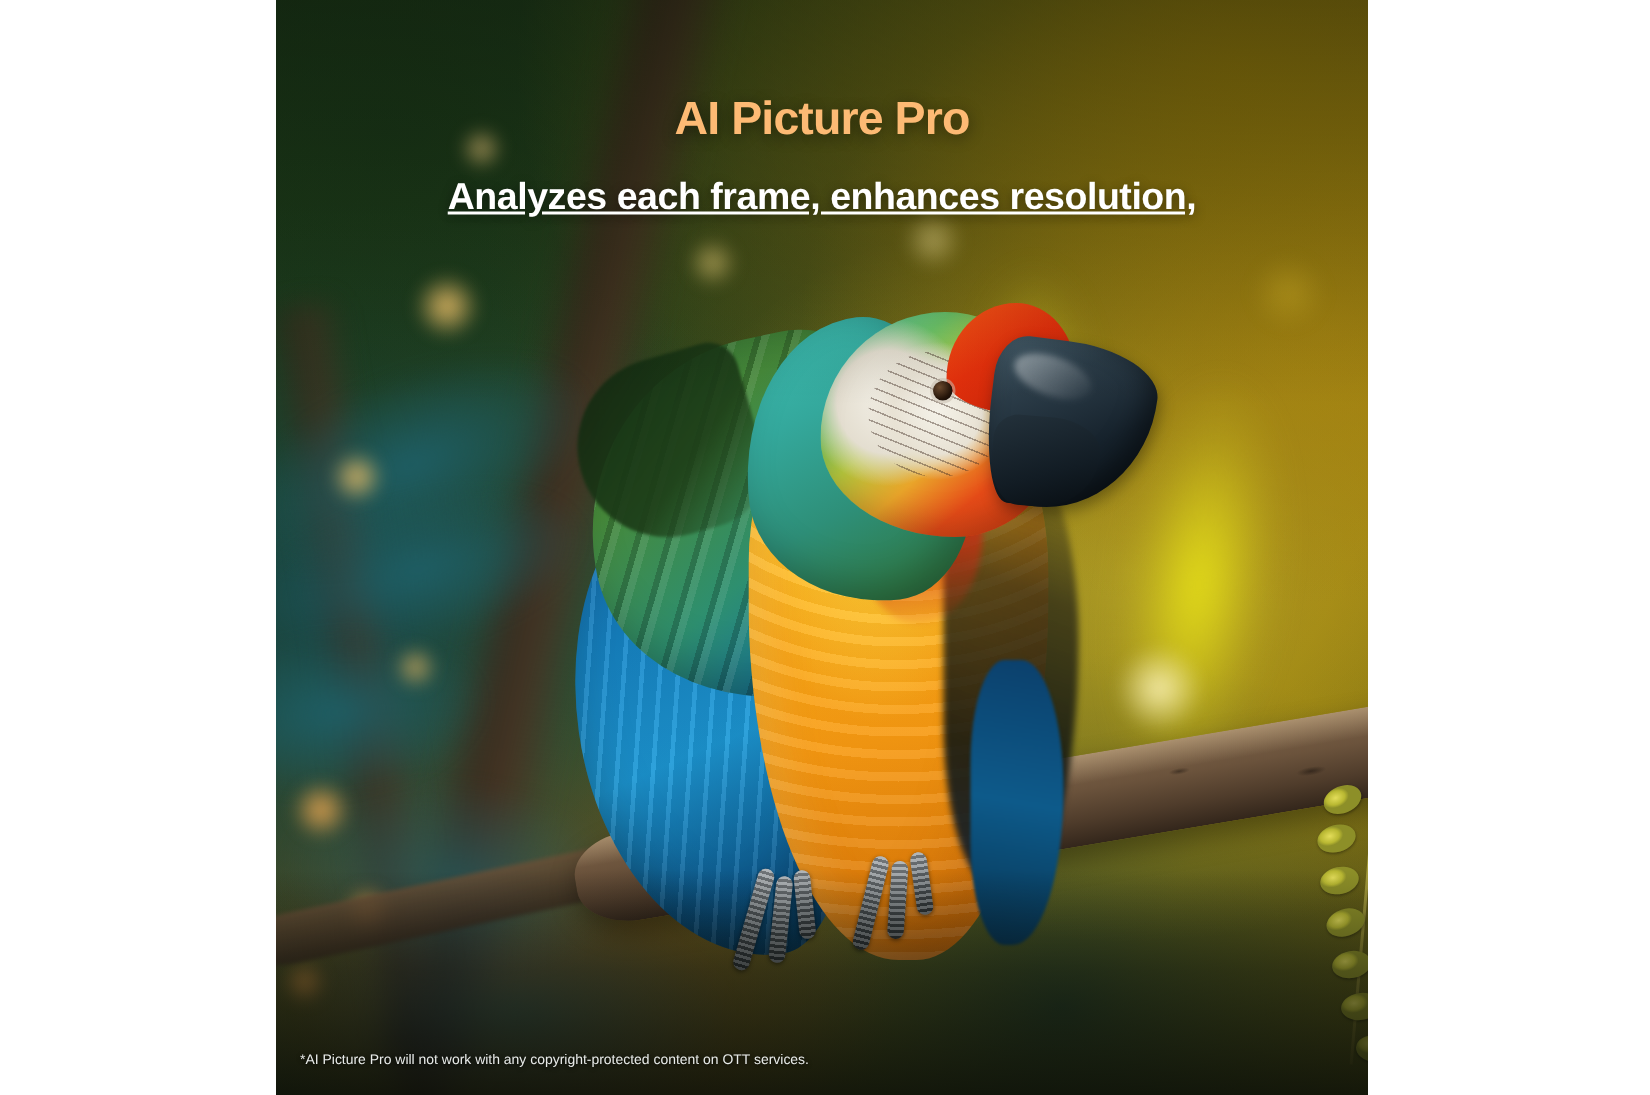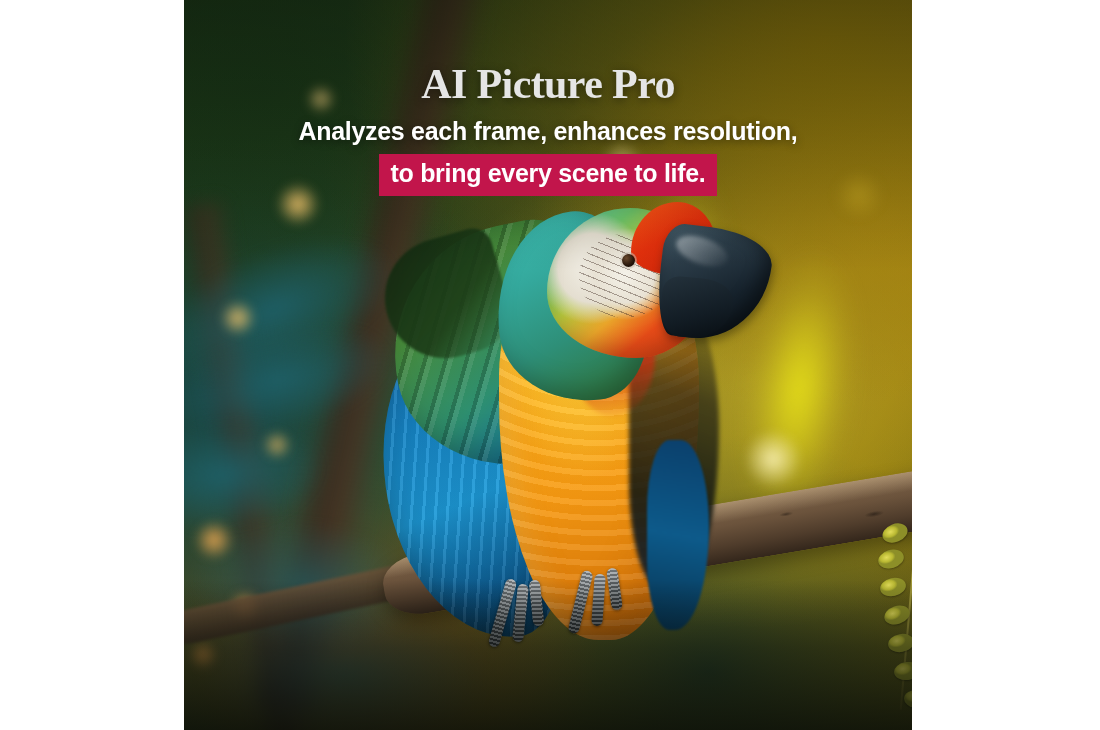--- a/index.html
+++ b/index.html
@@ -266,26 +266,26 @@
     position:absolute; left:0; right:0; top:0; height:270px;
     background:linear-gradient(180deg, rgba(8,14,6,.42) 0%, rgba(8,14,6,.18) 55%, rgba(8,14,6,0) 100%);
   }
 
   
   .copy{
     position:absolute; left:0; right:0; top:62px; text-align:center;
     z-index:40; pointer-events:none;
   }
   .headline{
-    font-size:42px; font-weight:700; letter-spacing:-.6px; color:#e5e5e5;
-    line-height:1.08; text-shadow:0 2px 10px rgba(0,0,0,.45);font-family:Liberation Serif, serif;
+    font-size:31px; font-weight:700; letter-spacing:-.6px; color:#fdba74;
+    line-height:1.08; text-shadow:0 2px 10px rgba(0,0,0,.45);
   }
   .sub{
-    margin-top:8px; font-size:25px; font-weight:700; color:#ffffff;
-    line-height:1.35; letter-spacing:-.3px; text-shadow:0 2px 8px rgba(0,0,0,.45);
+    margin-top:20px; font-size:25px; font-weight:700; color:#ffffff;
+    line-height:1.35; letter-spacing:-.3px; text-shadow:0 2px 8px rgba(0,0,0,.45);text-decoration:underline;
   }
   .sub-line{ display:block; }
   .highlight{
     display:inline-block; margin-top:5px;
     background:#c2154b; color:#ffffff;
     padding:3px 11px 5px 11px;
     font-size:25px; font-weight:700; letter-spacing:-.3px;
     text-shadow:none;
   }
 
@@ -389,21 +389,21 @@
       </div>
     </div>
 
     <div class="vignette-top"></div>
     <div class="vignette"></div>
 
     <div class="copy">
       <h1 class="headline">AI Picture Pro</h1>
       <div class="sub">
         <span class="sub-line">Analyzes each frame, enhances resolution,</span>
-        <span class="highlight">to bring every scene to life.</span>
       </div>
     </div>
 
     <div class="notes">
+      <span class="note-line">*AI Picture Pro will not work with any copyright-protected content on OTT services.</span>
     </div>
 
   </section>
 </div>
 
 </body></html>

